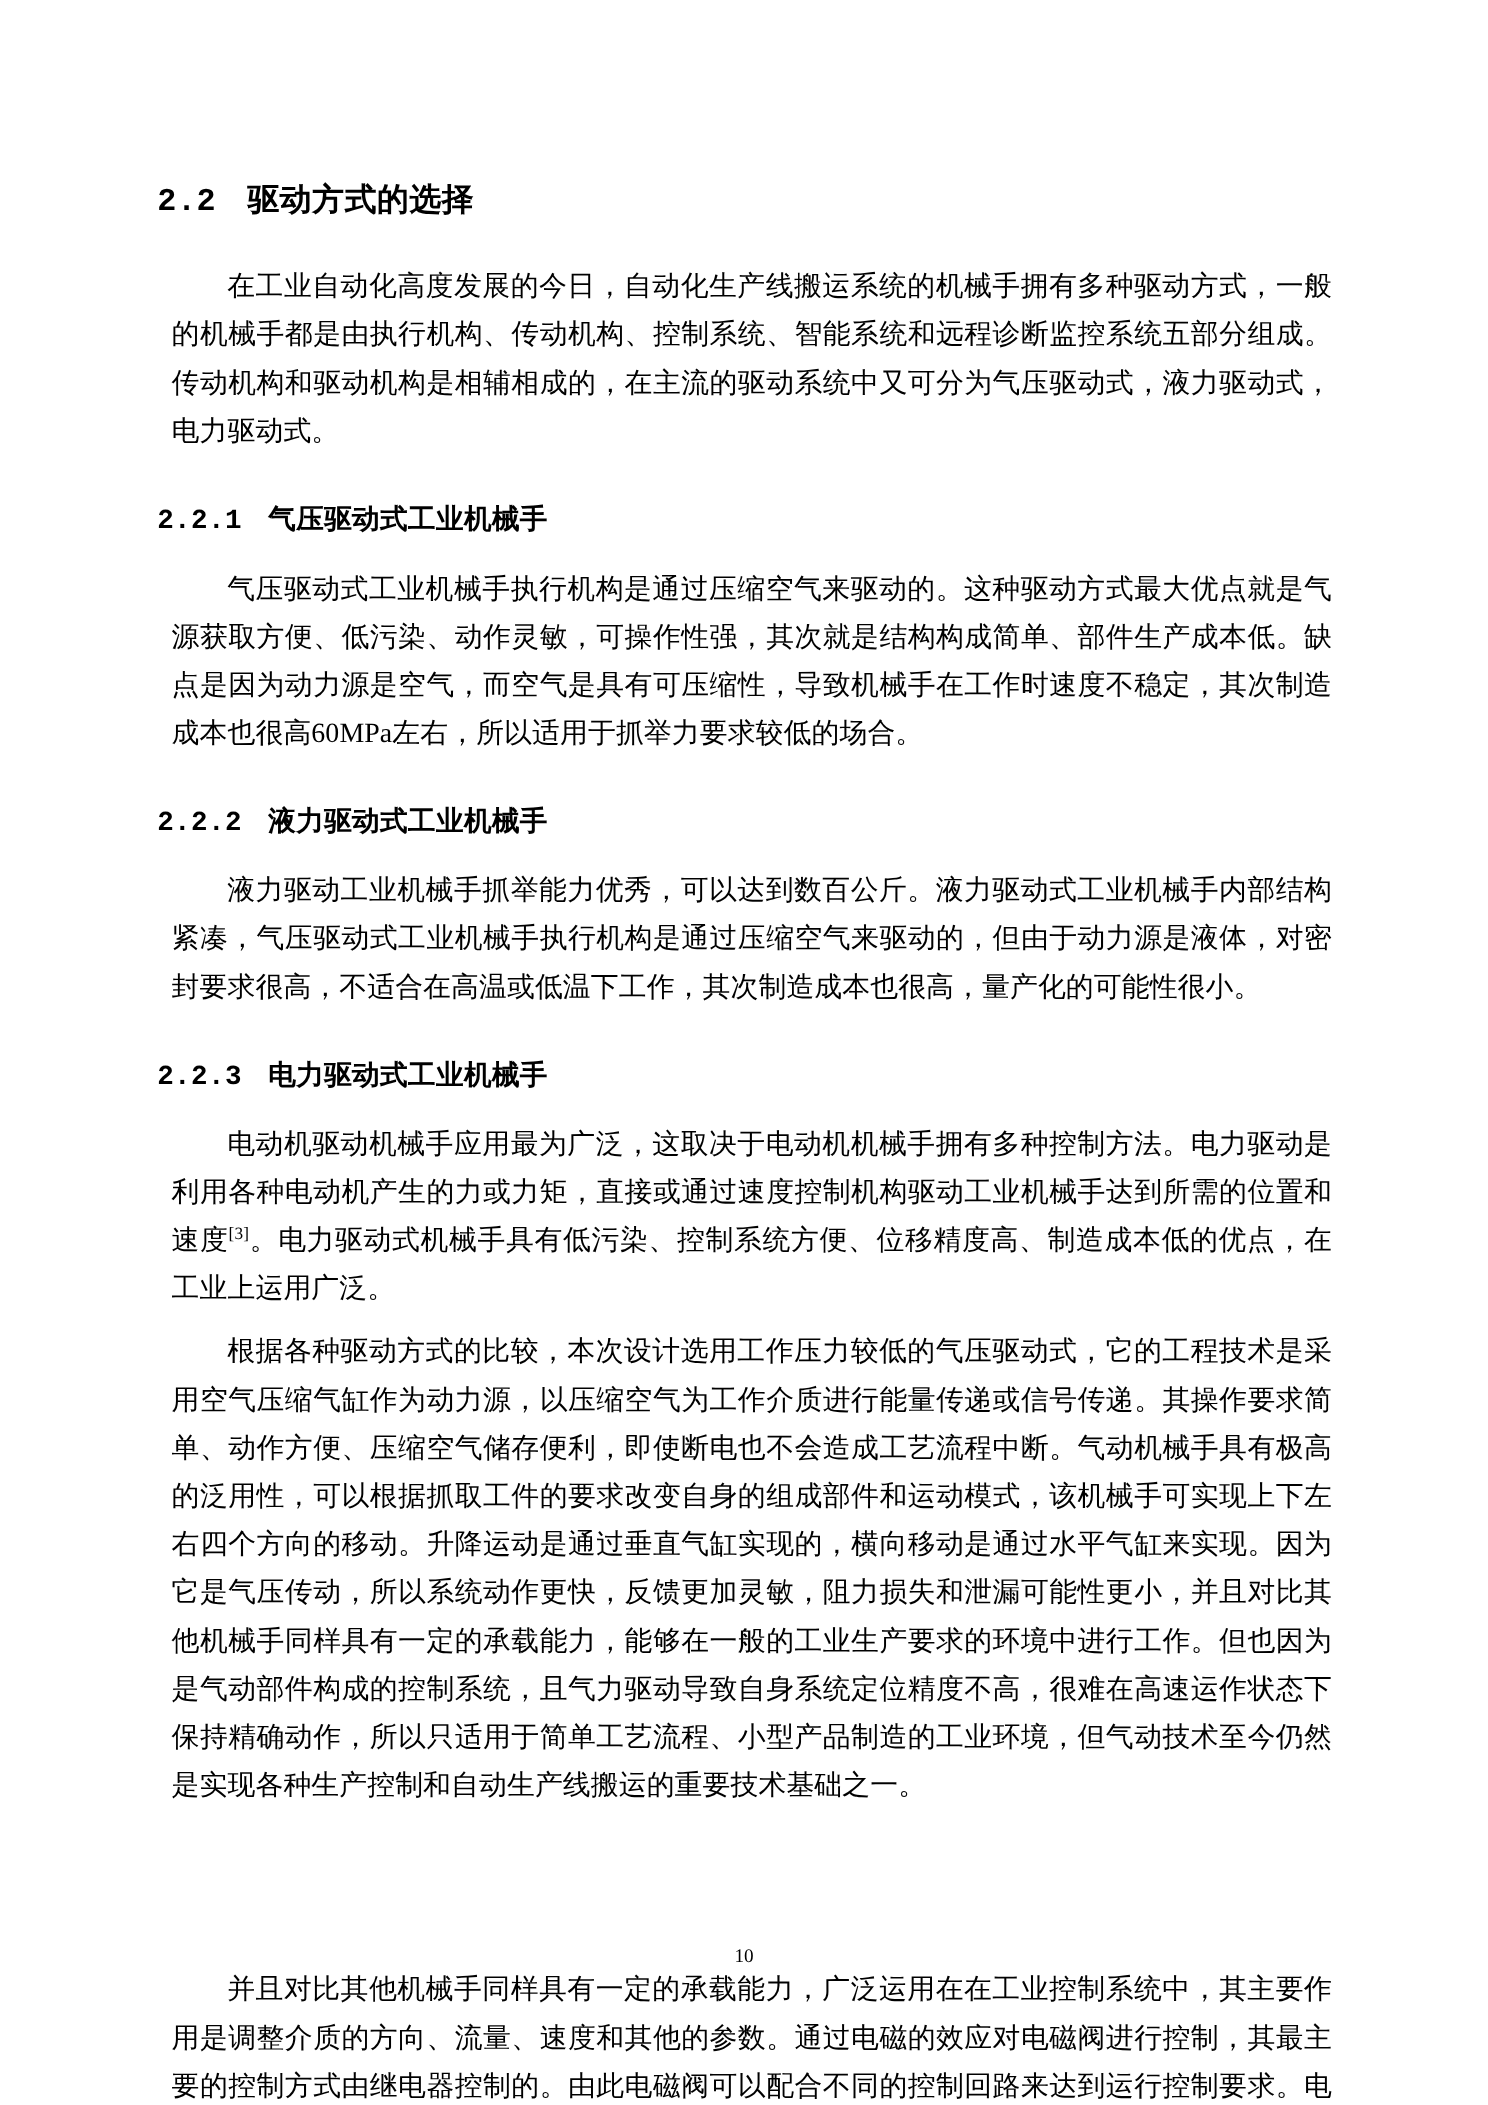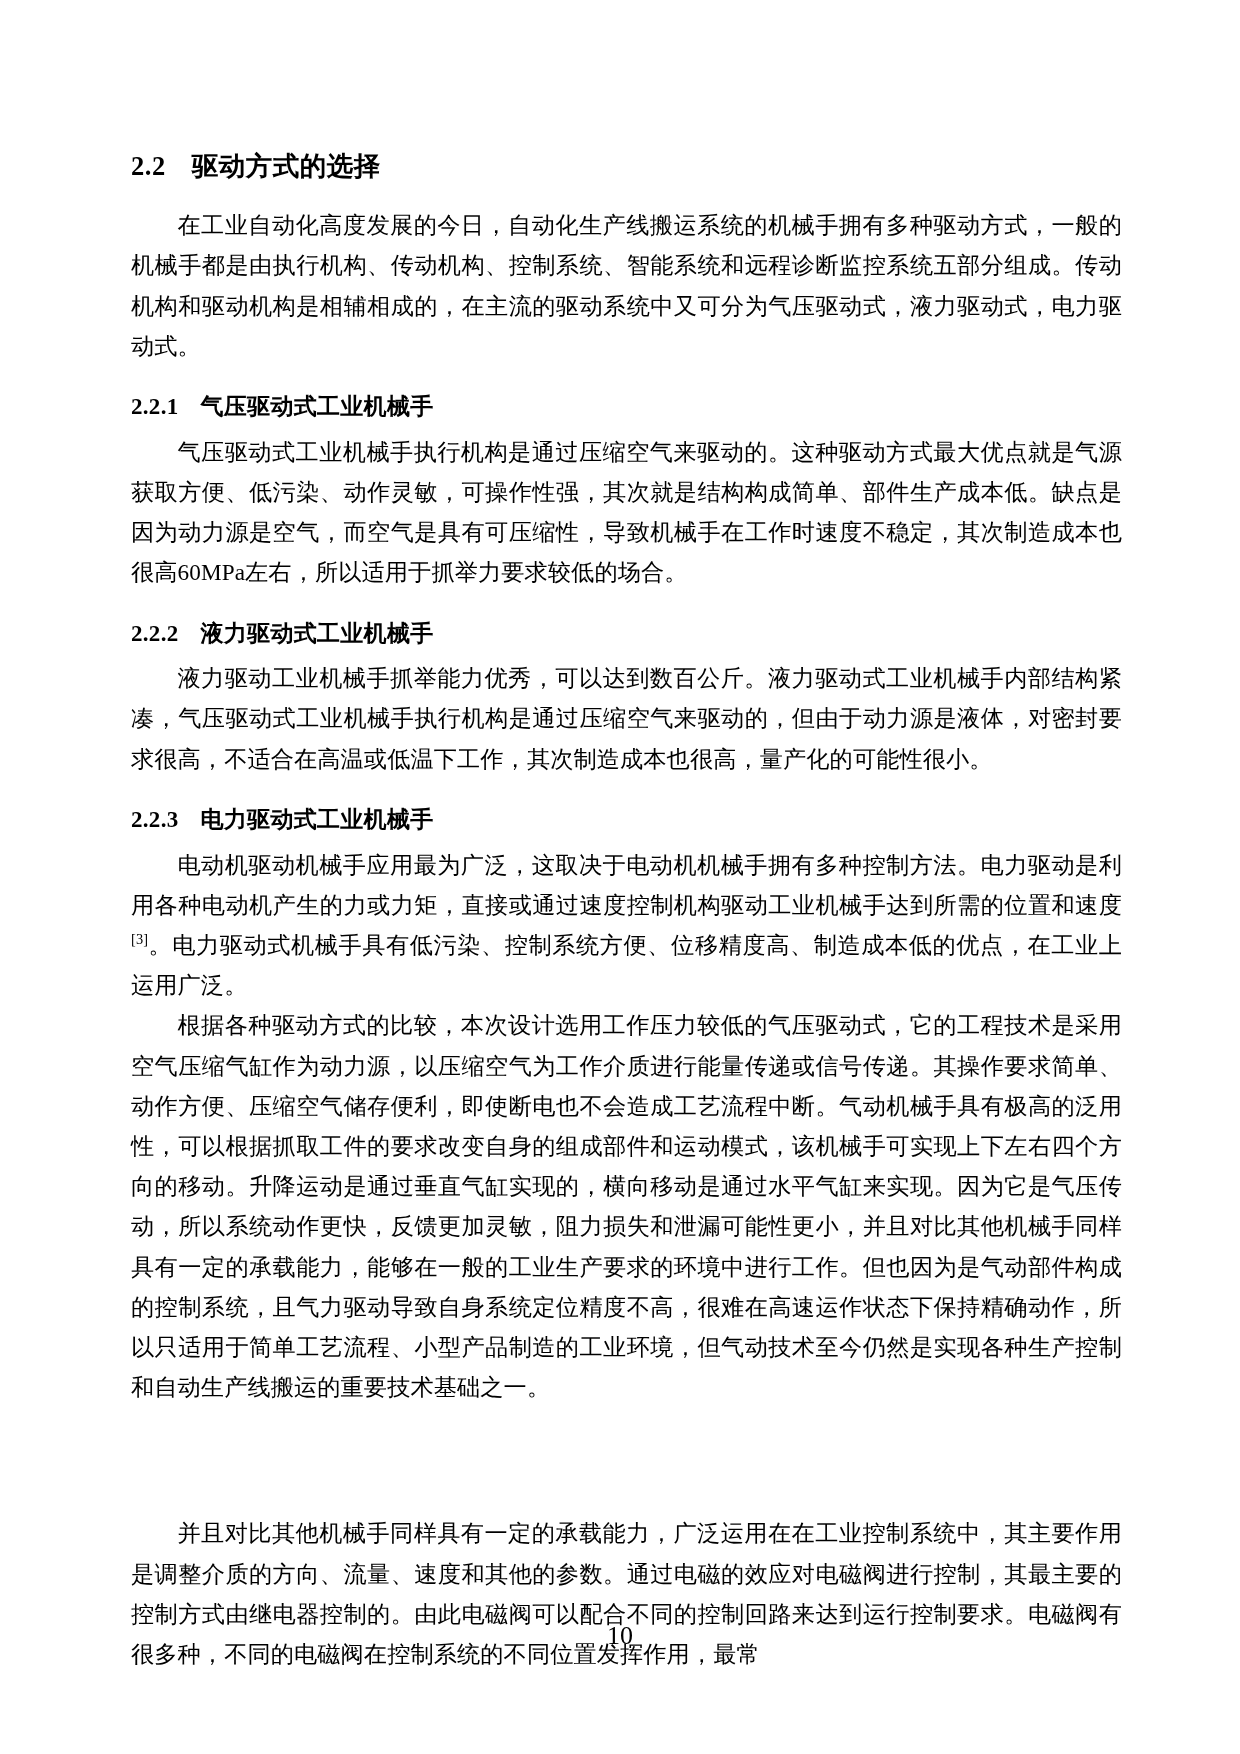--- a/index.html
+++ b/index.html
@@ -39,33 +39,33 @@
   h3.sec-h3 {
     font-family: "Liberation Sans", "DejaVu Sans", sans-serif;
     font-size: 23px;
     font-weight: 700;
     line-height: 1.25;
     margin: 0;
     letter-spacing: 0.3px;
   }
   .sec-num {
     display: inline-block;
-    font-family: Liberation Serif, serif;
+    font-family: Liberation Mono, monospace;
   }
   .sec-title {
     display: inline-block;
   }
   .h2-gap { display: inline-block; width: 26px; }
   .h3-gap { display: inline-block; width: 22px; }
 
   
   p.body-par {
     font-size: 23.2px;
     line-height: 40.2px;
-    margin: 0;
+    margin: 12px;
     text-align: justify;
     text-justify: inter-ideograph;
     text-indent: 2em;
     letter-spacing: 0.1px;
   }
   .lat {
     font-family: "Liberation Serif", "DejaVu Serif", serif;
   }
   sup.cite {
     font-size: 0.62em;
@@ -80,21 +80,21 @@
   .sp-before-h2b { height: 84px; }
 
   
   .page-number {
     position: absolute;
     left: 0;
     top: 1623px;
     width: 1240px;
     text-align: center;
     font-family: "Liberation Serif", "DejaVu Serif", serif;
-    font-size: 26px;
+    font-size: 16px;
     line-height: 1;
   }
 </style>
 </head>
 <body>
 
 <div class="page">
   <div class="content">
 
     <h2 class="sec-h2">

